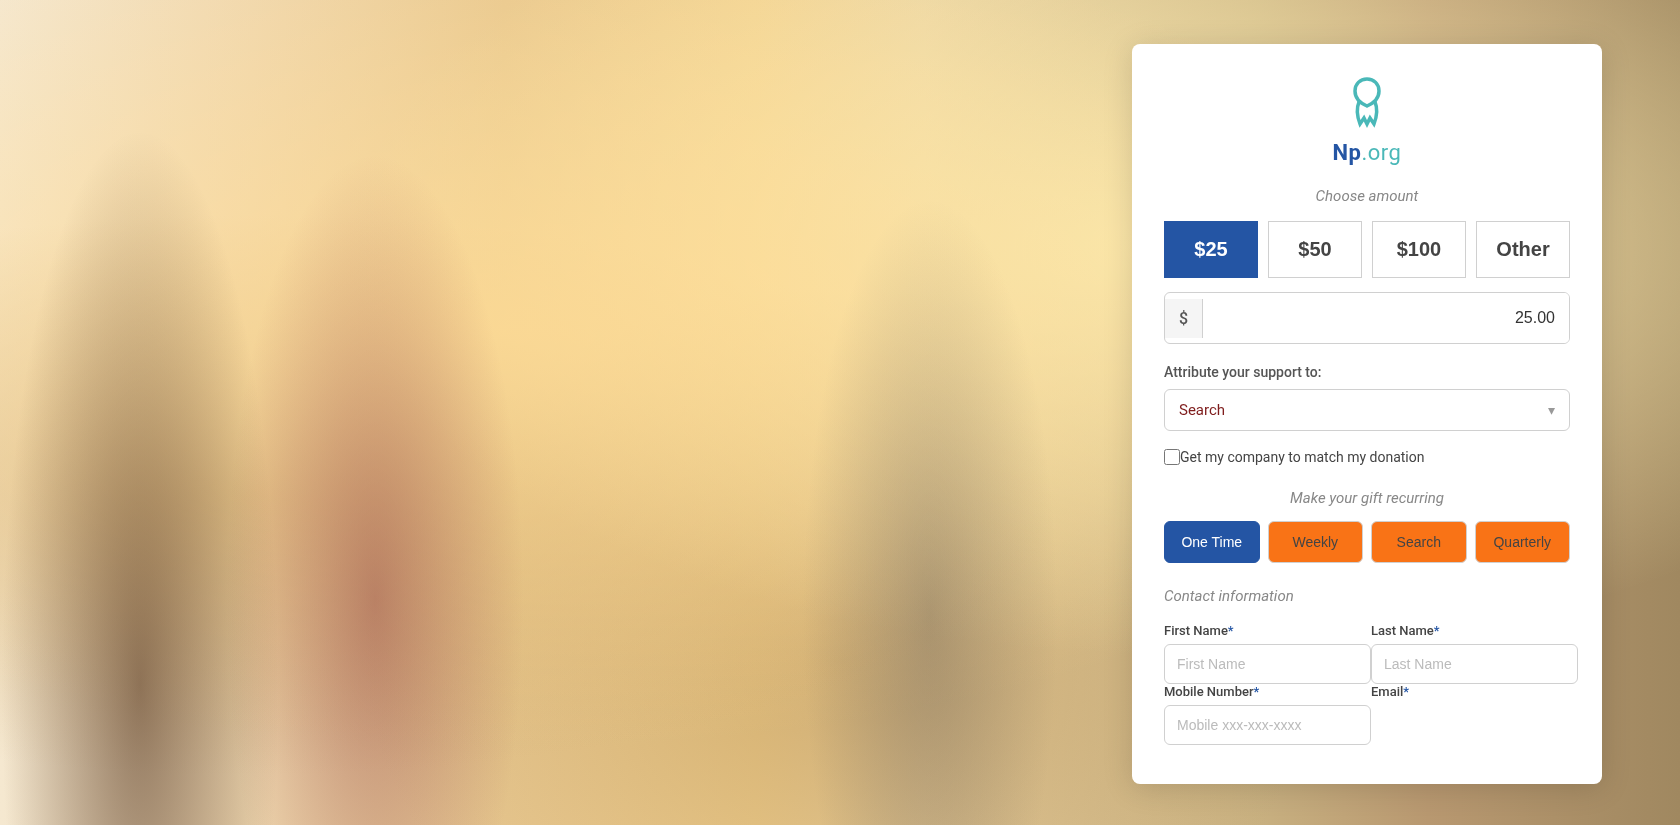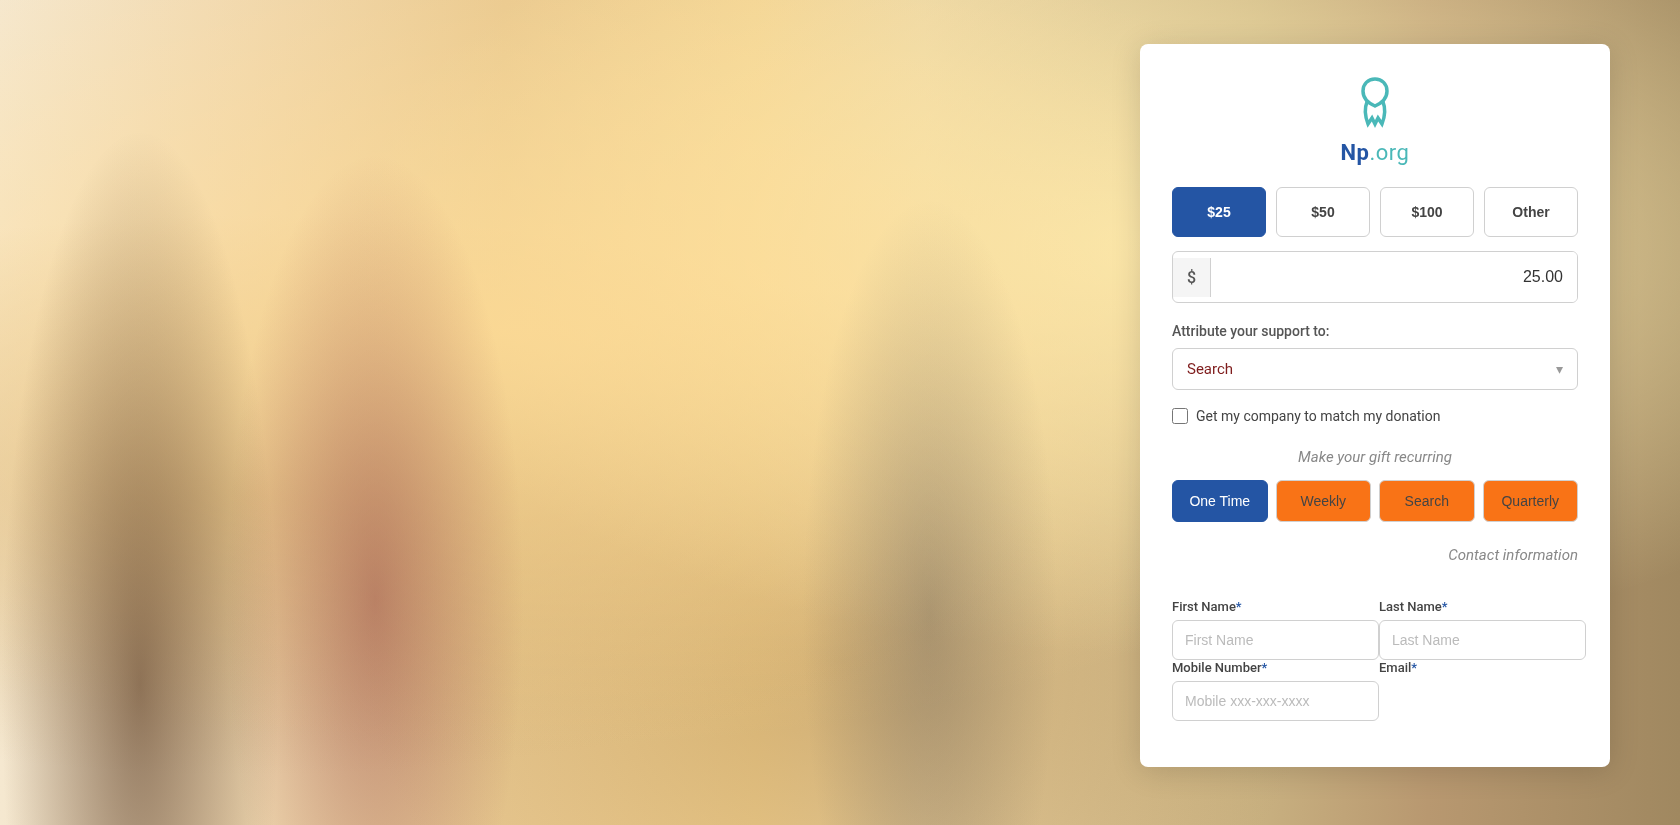--- a/index.html
+++ b/index.html
@@ -72,21 +72,21 @@
       width: 300px;
       height: 700px;
       background: radial-gradient(ellipse at 50% 70%, rgba(100,90,80,0.4) 0%, transparent 60%);
       border-radius: 50% 50% 0 0;
     }
 
     
     .panel {
       position: absolute;
       top: 44px;
-      right: 70px;
+      right: 78px;
       width: 470px;
       background: #fff;
       border-radius: 8px;
       box-shadow: 0 4px 30px rgba(0,0,0,0.15);
       padding: 30px 32px 32px;
       overflow-y: auto;
       max-height: 740px;
     }
 
     
@@ -127,23 +127,23 @@
     .amount-grid {
       display: grid;
       grid-template-columns: repeat(4, 1fr);
       gap: 10px;
       margin-bottom: 14px;
     }
 
     .amount-btn {
       border: 1.5px solid #d0d0d0;
       background: #fff;
-      border-radius: 6px;
+      border-radius: 0;
       padding: 16px 4px;
-      font-size: 14px;
+      font-size: 20px;
       font-weight: 600;
       color: #444;
       cursor: pointer;
       text-align: center;
       transition: all 0.15s;
     }
 
     .amount-btn.active {
       background: #2455a4;
       border-color: #2455a4;
@@ -204,21 +204,21 @@
 
     .search-dropdown .chevron {
       color: #999;
       font-size: 14px;
     }
 
     
     .checkbox-row {
       display: flex;
       align-items: flex-start;
-      gap: 8px;
+      gap: 0;
       margin-bottom: 24px;
     }
 
     .checkbox-row input[type="checkbox"] {
       width: 16px;
       height: 16px;
       cursor: pointer;
       flex-shrink: 0;
     }
 
@@ -257,25 +257,25 @@
     }
 
     .freq-btn.active {
       background: #2455a4;
       border-color: #2455a4;
       color: #fff;
     }
 
     
     .contact-label {
-      text-align: right;
+      text-align: left;
       color: #888;
       font-style: italic;
       font-size: 15px;
-      margin-bottom: 35px;
+      margin-bottom: 18px;
     }
 
     .contact-grid {
       display: grid;
       grid-template-columns: 1fr 1fr;
       gap: 0;
       margin-bottom: 14px;
     }
 
     .form-group {
@@ -323,20 +323,21 @@
   <div class="logo-area">
     <svg class="logo-icon" viewBox="0 0 50 60" fill="none" xmlns="http://www.w3.org/2000/svg">
       <path d="M25 5 C18 5 13 10 13 17 C13 24 18 29 25 32 C32 29 37 24 37 17 C37 10 32 5 25 5Z" fill="none" stroke="#4ab8b8" stroke-width="3.5"></path>
       <path d="M17 28 C14 35 15 42 18 50 L22 44 L25 50 L28 44 L32 50 C35 42 36 35 33 28" fill="none" stroke="#4ab8b8" stroke-width="3.5" stroke-linecap="round"></path>
     </svg>
     <div class="logo-text">
       <span style="color:#2455a4;font-weight:700;">Np</span><span style="color:#4ab8b8;font-weight:400;">.org</span>
     </div>
   </div>
 
+  <div class="section-label">Choose amount</div>
 
   <div class="amount-grid">
     <button class="amount-btn active">$25</button>
     <button class="amount-btn">$50</button>
     <button class="amount-btn">$100</button>
     <button class="amount-btn">Other</button>
   </div>
 
   <div class="amount-input-row">
     <div class="dollar-sign">$</div>

